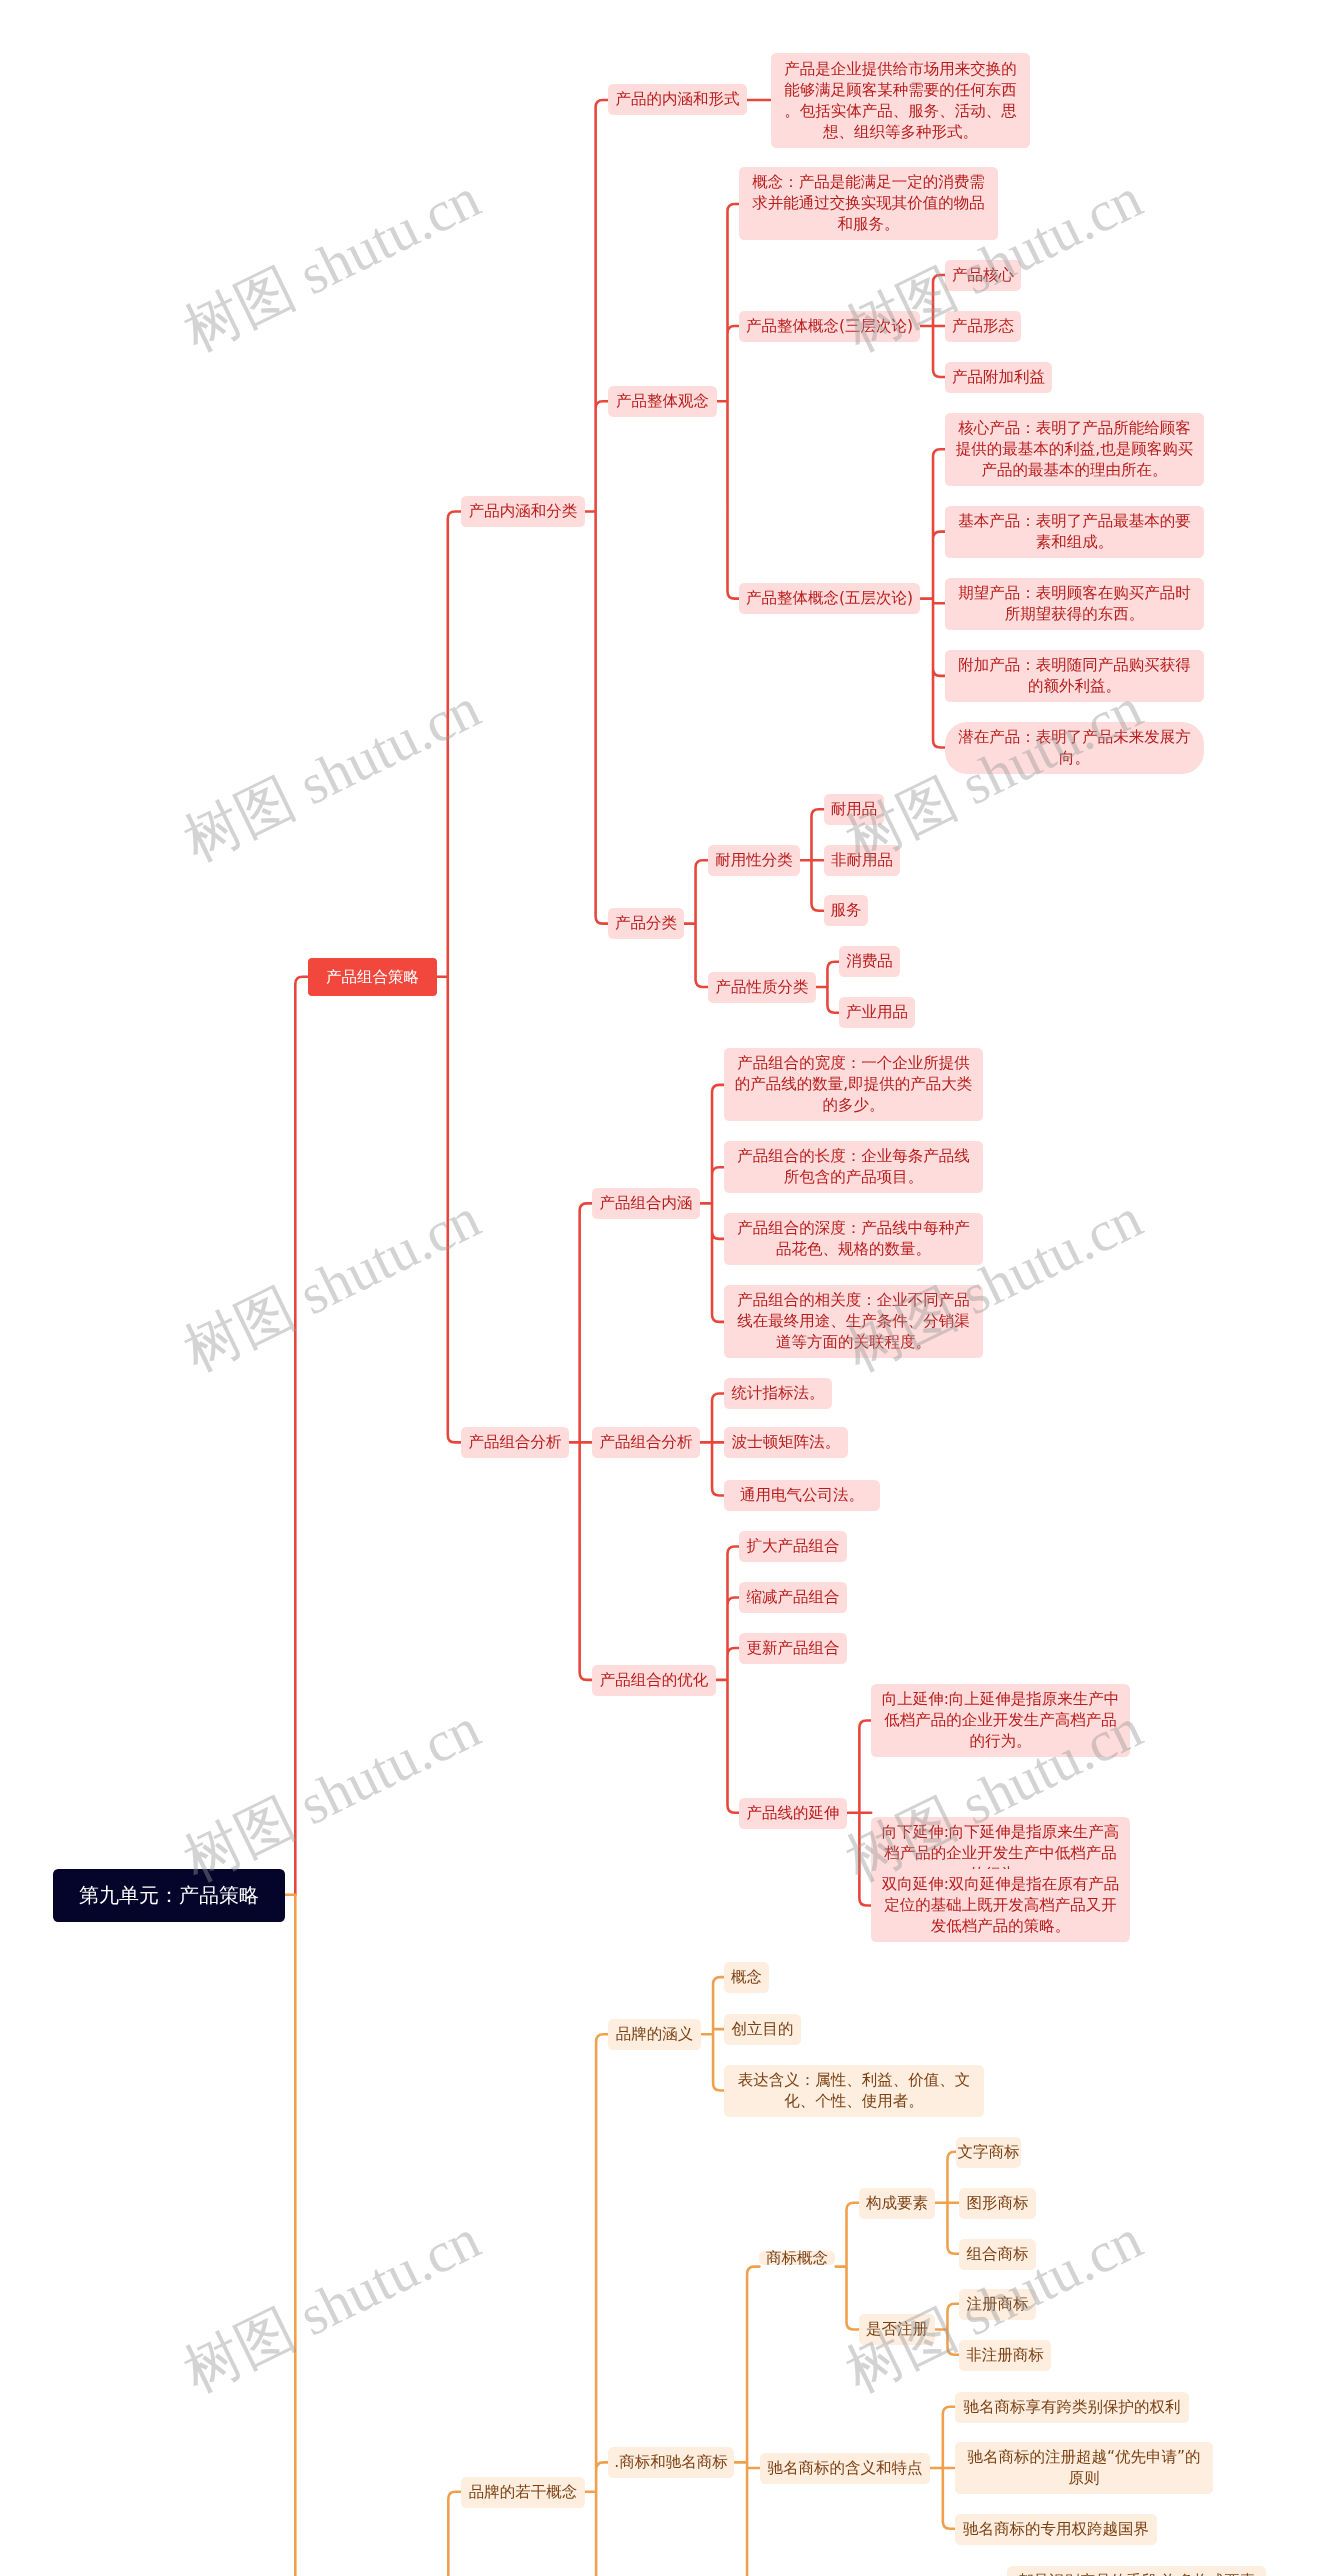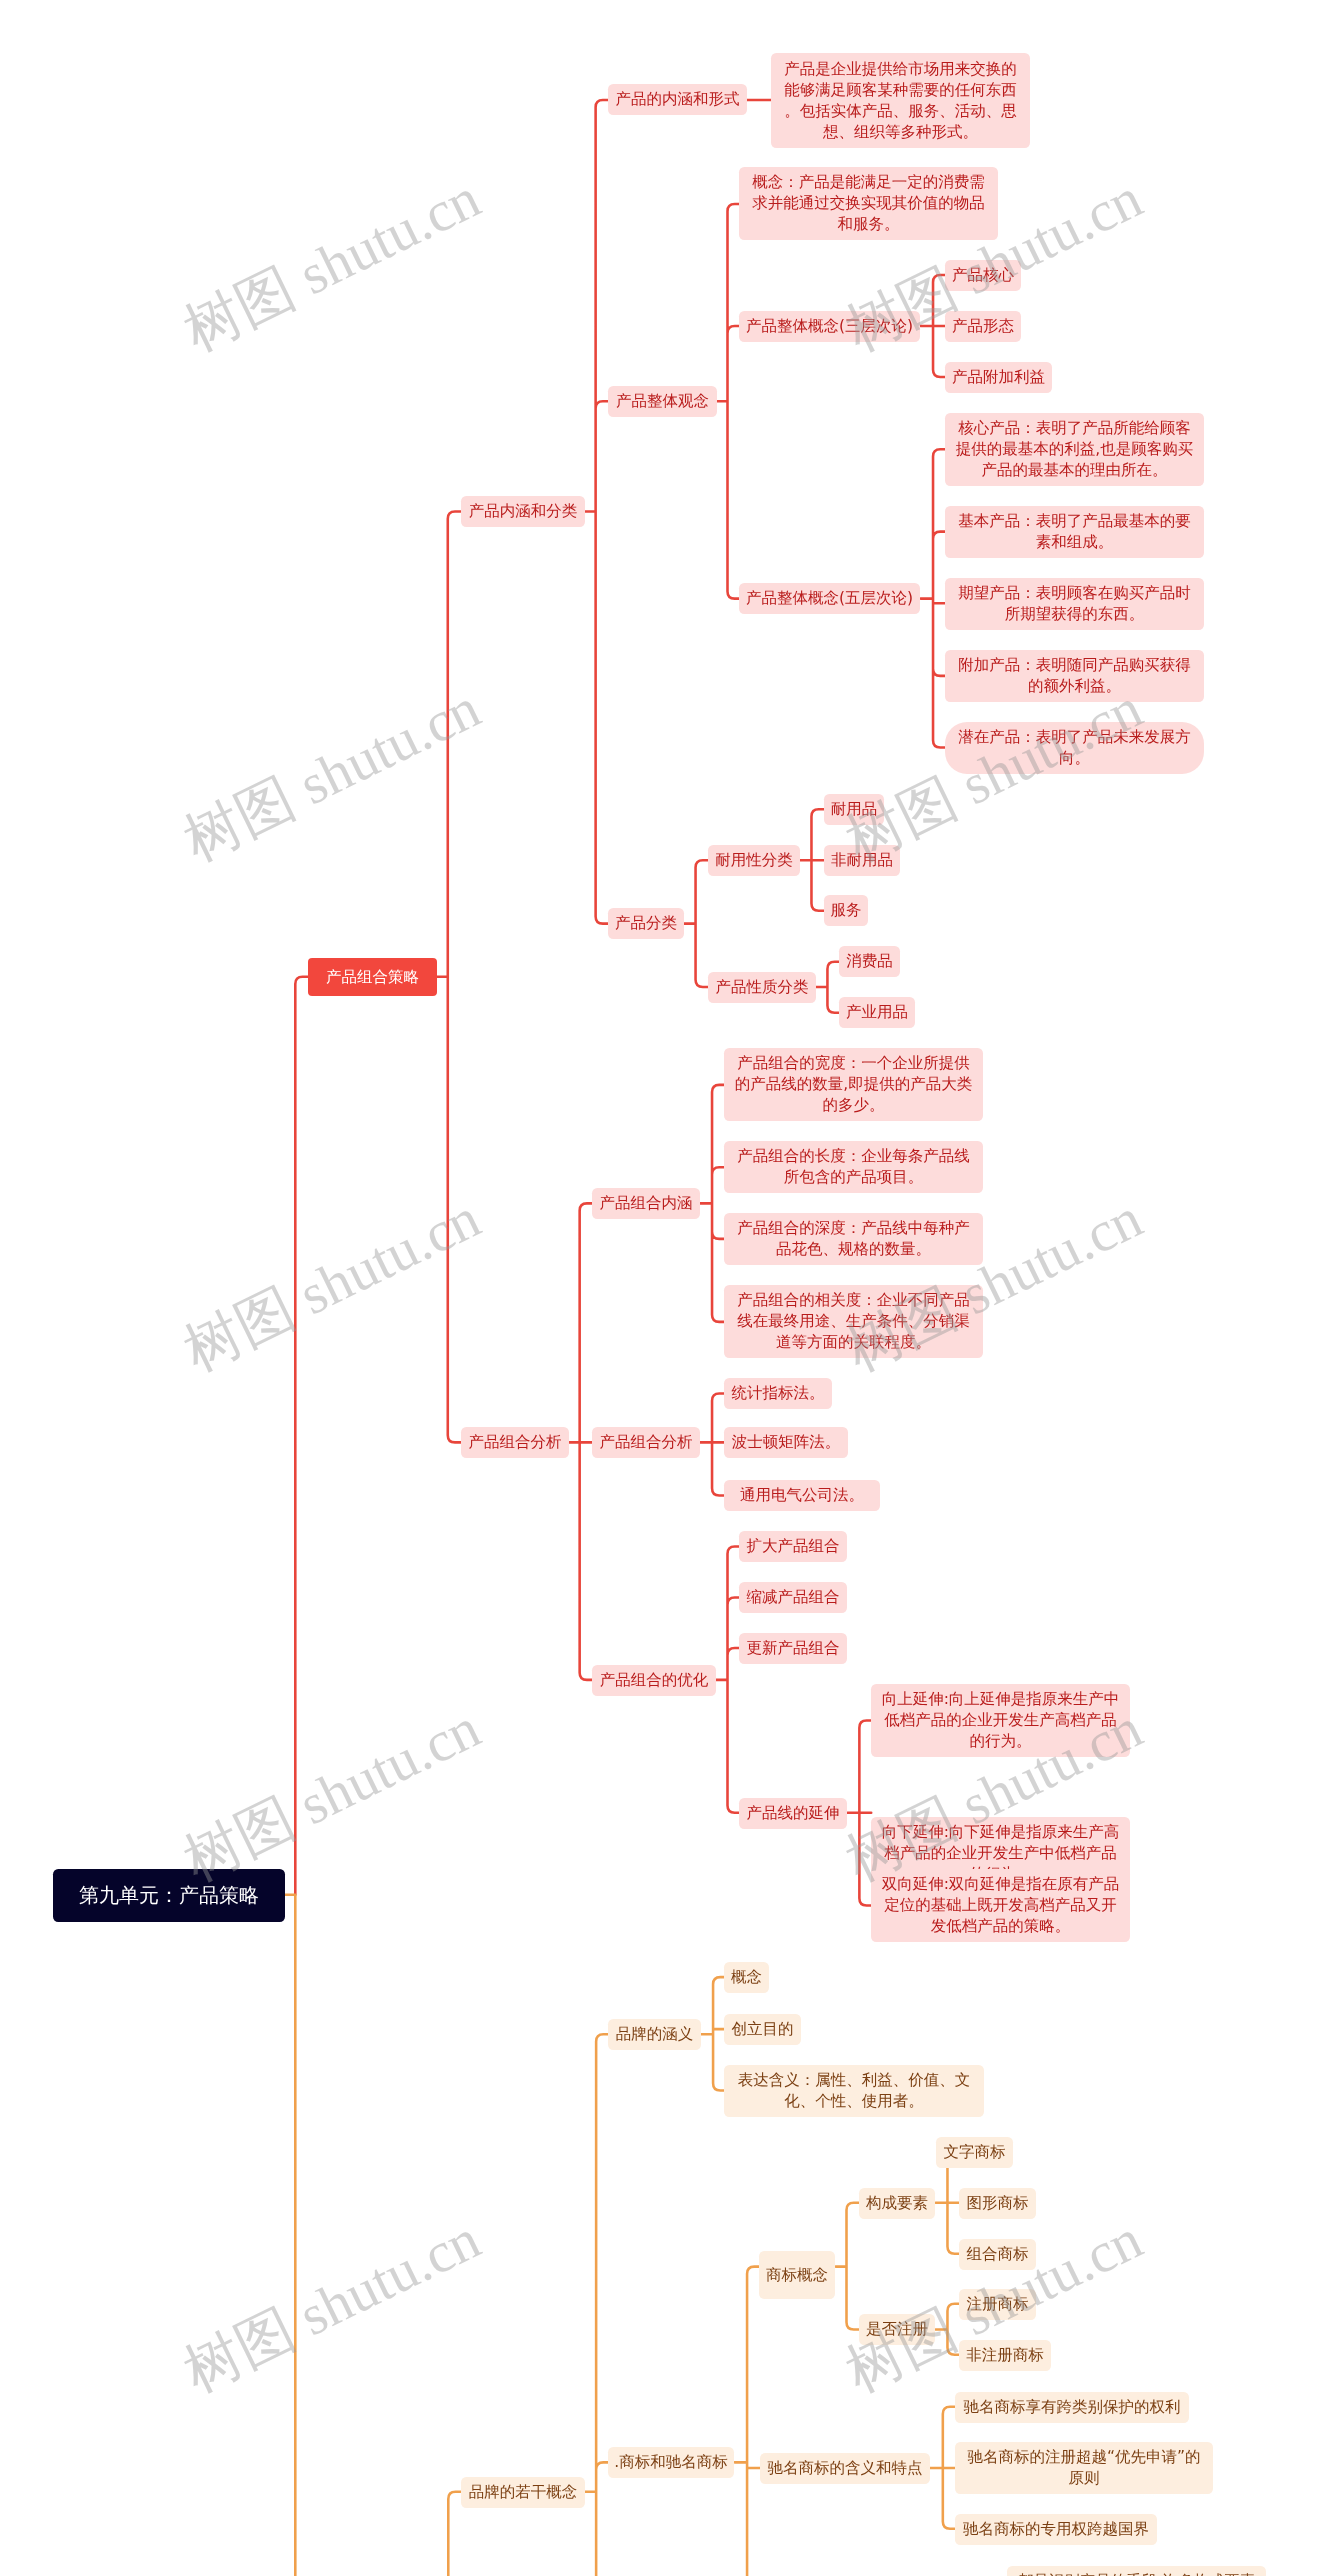--- a/index.html
+++ b/index.html
@@ -157,23 +157,23 @@
   <div class="node red" style="left:871px;top:1869px;width:259px;height:73px;">双向延伸:双向延伸是指在原有产品定位的基础上既开发高档产品又开发低档产品的策略。</div>
 
   <div class="node org one" style="left:461px;top:2477px;width:124px;height:31px;">品牌的若干概念</div>
 
   <div class="node org one" style="left:608px;top:2019px;width:93px;height:31px;">品牌的涵义</div>
   <div class="node org one" style="left:724px;top:1962px;width:45px;height:31px;">概念</div>
   <div class="node org one" style="left:724px;top:2014px;width:77px;height:31px;">创立目的</div>
   <div class="node org" style="left:724px;top:2065px;width:260px;height:52px;">表达含义：属性、利益、价值、文化、个性、使用者。</div>
 
   <div class="node org one" style="left:608px;top:2447px;width:126px;height:31px;">.商标和驰名商标</div>
-  <div class="node org one" style="left:759px;top:2251px;width:76px;height:48px;">商标概念</div>
+  <div class="node org one" style="left:759px;top:2251px;width:76px;height:14px;">商标概念</div>
   <div class="node org one" style="left:859px;top:2188px;width:76px;height:31px;">构成要素</div>
-  <div class="node org one" style="left:936px;top:2137px;width:77px;height:31px;">文字商标</div>
+  <div class="node org one" style="left:956px;top:2137px;width:65px;height:31px;">文字商标</div>
   <div class="node org one" style="left:959px;top:2188px;width:77px;height:31px;">图形商标</div>
   <div class="node org one" style="left:959px;top:2239px;width:77px;height:31px;">组合商标</div>
   <div class="node org one" style="left:859px;top:2314px;width:76px;height:31px;">是否注册</div>
   <div class="node org one" style="left:959px;top:2289px;width:77px;height:31px;">注册商标</div>
   <div class="node org one" style="left:959px;top:2340px;width:92px;height:31px;">非注册商标</div>
 
   <div class="node org one" style="left:760px;top:2453px;width:170px;height:31px;">驰名商标的含义和特点</div>
   <div class="node org one" style="left:955px;top:2392px;width:234px;height:31px;">驰名商标享有跨类别保护的权利</div>
   <div class="node org" style="left:955px;top:2442px;width:258px;height:52px;">驰名商标的注册超越“优先申请”的原则</div>
   <div class="node org one" style="left:955px;top:2514px;width:202px;height:31px;">驰名商标的专用权跨越国界</div>

